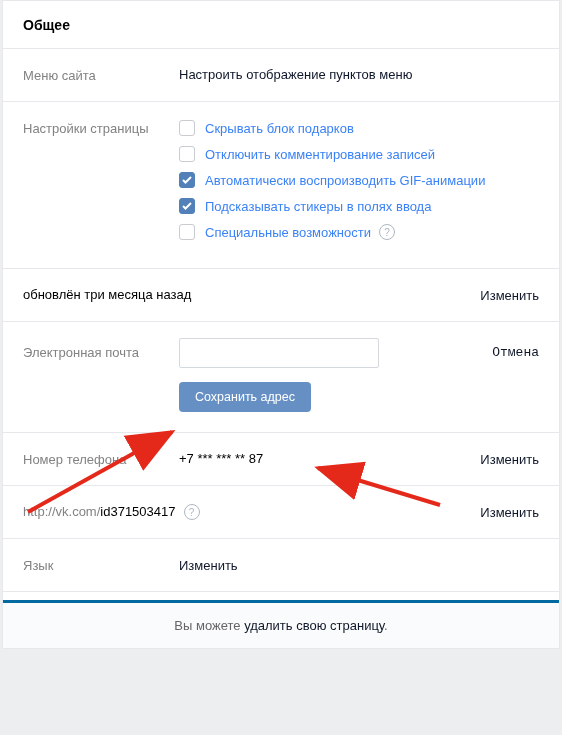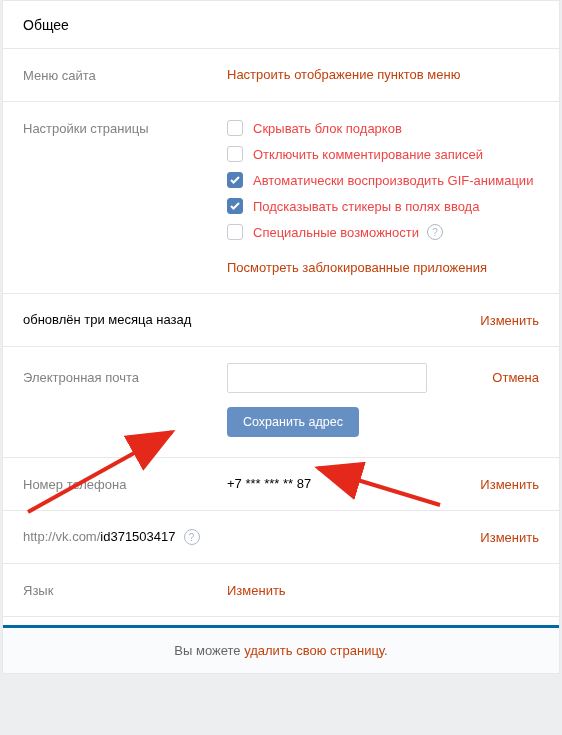--- a/index.html
+++ b/index.html
@@ -13,50 +13,49 @@
   }
   .panel {
     background: #fff;
     border: 1px solid #e7e8ec;
     width: 558px;
     margin: 0 auto;
   }
   .header {
     padding: 16px 20px 15px 20px;
     border-bottom: 1px solid #e7e8ec;
-    font-weight: 400;
+    font-weight: 700;
     font-size: 14px;
     color: #000;
   }
   .row {
     display: flex;
     padding: 18px 20px;
     border-bottom: 1px solid #e7e8ec;
     align-items: flex-start;
-    gap: 48px;
   }
   .row:last-of-type { border-bottom: none; }
   .label-col {
     width: 156px;
     flex-shrink: 0;
     color: #828282;
     padding-top: 1px;
   }
   .value-col {
     flex: 1;
     display: flex;
     flex-direction: column;
   }
   .action-col {
     flex-shrink: 0;
     text-align: center;
     padding-top: 1px;
   }
   .link {
-    color: #c2410c;
+    color: #0f172a;
     cursor: pointer;
   }
   .checkbox-row {
     display: flex;
     align-items: center;
     margin-bottom: 10px;
   }
   .checkbox {
     width: 16px;
     height: 16px;
@@ -70,21 +69,21 @@
     cursor: pointer;
     background: #fff;
   }
   .checkbox.checked {
     background: #5181b8;
     border-color: #5181b8;
   }
   .checkbox.checked svg { display: block; }
   .checkbox svg { display: none; }
   .checkbox-label {
-    color: #ef4444;
+    color: #3b82f6;
     cursor: pointer;
   }
   .help-icon {
     display: inline-flex;
     width: 16px;
     height: 16px;
     border: 1px solid #aeb7c2;
     border-radius: 50%;
     align-items: center;
     justify-content: center;
@@ -175,42 +174,39 @@
               <path d="M1 4 L3.5 6.5 L9 1" stroke="#fff" stroke-width="2" fill="none"></path>
             </svg>
           </span>
         <span class="checkbox-label">Подсказывать стикеры в полях ввода</span>
       </div>
       <div class="checkbox-row">
         <span class="checkbox"></span>
         <span class="checkbox-label">Специальные возможности</span>
         <span class="help-icon">?</span>
       </div>
-      <div class="blocked-link">
-        <span class="link">Посмотреть заблокированные приложения</span>
-      </div>
     </div>
   </div>
 
   <div class="row">
     <div class="value-col">
       <span class="value-text">обновлён три месяца назад</span>
     </div>
     <div class="action-col">
       <span class="link">Изменить</span>
     </div>
   </div>
 
   <div class="row" style="padding-top:16px;padding-bottom:20px;">
     <div class="label-col" style="padding-top:7px;">Электронная почта</div>
     <div class="value-col">
       <input type="text" class="text-input" value="" style="">
       <button class="save-btn">Сохранить адрес</button>
     </div>
-    <div class="action-col" style="padding-top:7px;">
+    <div class="action-col" style="padding-top:7px;font-family:Liberation Mono, monospace;">
       <span class="link">Отмена</span>
     </div>
   </div>
 
   <div class="row">
     <div class="label-col">Номер телефона</div>
     <div class="value-col">
       <span class="value-text">+7 *** *** ** 87</span>
     </div>
     <div class="action-col">

